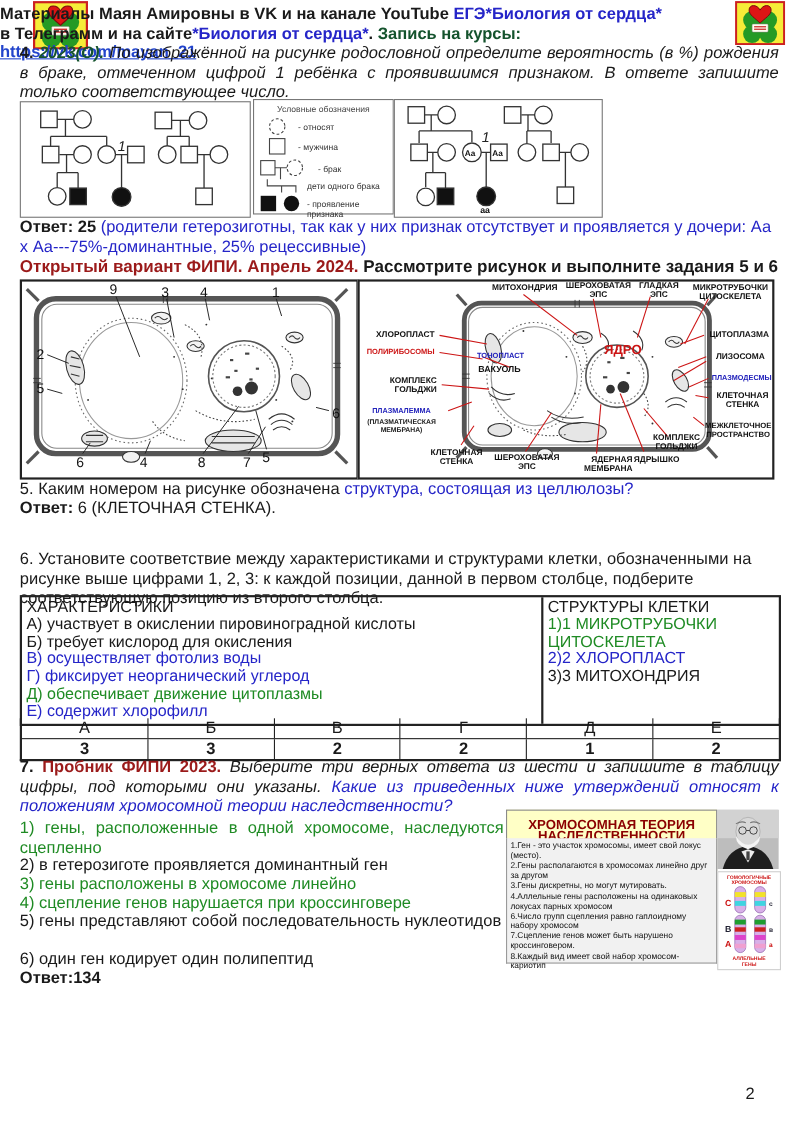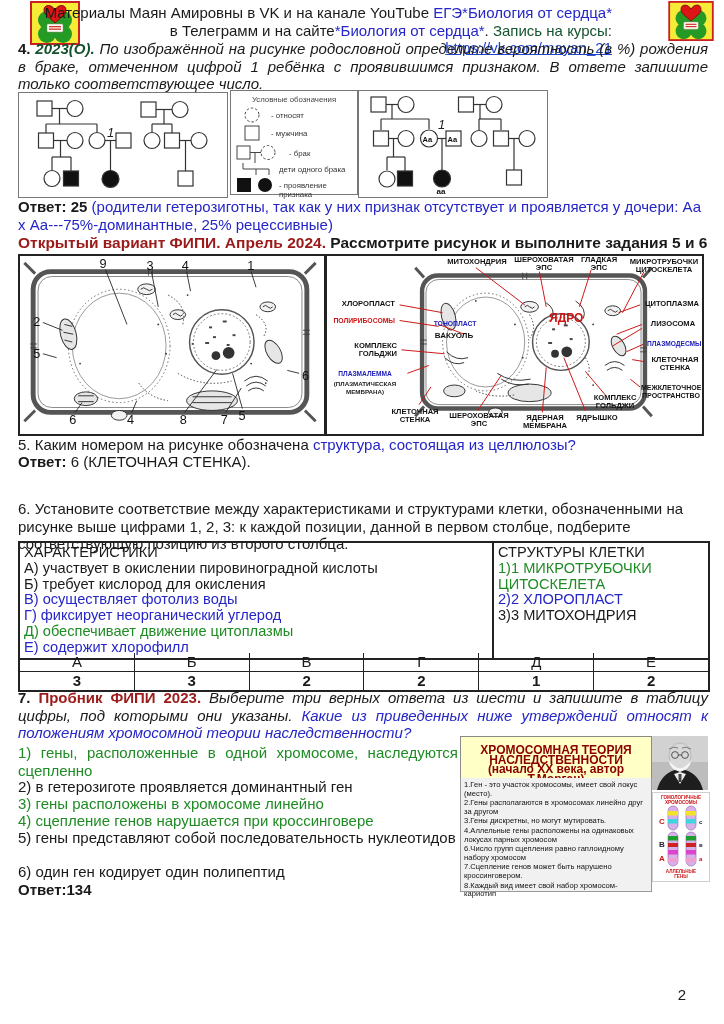--- a/index.html
+++ b/index.html
@@ -8,21 +8,21 @@
   .abs{position:absolute;}
   .b{font-weight:bold;}
   .i{font-style:italic;}
   .just{text-align:justify;}
   .c-blue{color:#2525c8;}
   .c-green{color:#1f8b24;}
   .c-red{color:#14532d;}
   .c-dred{color:#9b1a1a;}
   .c-link{color:#2244cc;text-decoration:underline;}
   .txt{font-size:15px;line-height:17.5px;}
-  .hdr{font-size:15px;line-height:17px;font-weight:normal;text-align:right;width:612px;}
+  .hdr{font-size:15px;line-height:17px;font-weight:bold;text-align:left;width:612px;}
   .box{border:1px solid #777;background:#fff;}
   .figbox{border:2px solid #222;background:#fff;}
   
   .cl{position:absolute;font-size:7.6px;line-height:8.4px;font-weight:bold;color:#111;
       text-align:center;white-space:pre-line;}
   .cl.blue{color:#2222bb;}
   .cl.red{color:#cc1414;}
   
   .lgt{font-size:7.8px;color:#333;}
   
@@ -415,21 +415,21 @@
 ПРОСТРАНСТВО</div>
     <div class="cl" style="left:6px;top:86px;width:64px;text-align:right;">КОМПЛЕКС
 ГОЛЬДЖИ</div>
     <div class="cl blue" style="left:0;top:114px;width:76px;font-size:6.6px;">ПЛАЗМАЛЕММА</div>
     <div class="cl" style="left:0;top:124px;width:76px;font-size:6.2px;color:#222;">(ПЛАЗМАТИЧЕСКАЯ
 МЕМБРАНА)</div>
     <div class="cl" style="left:60px;top:152px;width:56px;">КЛЕТОЧНАЯ
 СТЕНКА</div>
     <div class="cl" style="left:120px;top:156px;width:64px;">ШЕРОХОВАТАЯ
 ЭПС</div>
-    <div class="cl" style="left:188px;top:158px;width:60px;">ЯДЕРНАЯ
+    <div class="cl" style="left:188px;top:158px;width:60px;text-align:right;">ЯДЕРНАЯ
 МЕМБРАНА</div>
     <div class="cl" style="left:246px;top:158px;width:48px;">ЯДРЫШКО</div>
     <div class="cl" style="left:258px;top:138px;width:60px;">КОМПЛЕКС
 ГОЛЬДЖИ</div>
   </div>
 
   <div class="abs txt" style="left:18px;top:436px;width:692px;"><span>5. Каким номером на рисунке обозначена </span><span class="c-blue">структура, состоящая из целлюлозы?</span></div>
   <div class="abs txt" style="left:18px;top:453px;width:692px;"><span class="b">Ответ:</span><span> 6 (КЛЕТОЧНАЯ СТЕНКА).</span></div>
 
   <div class="abs txt" style="left:18px;top:488px;width:692px;margin-top:12px;">6. Установите соответствие между характеристиками и структурами клетки, обозначенными на рисунке выше цифрами 1, 2, 3: к каждой позиции, данной в первом столбце, подберите соответствующую позицию из второго столбца.</div>
@@ -479,21 +479,21 @@
   <div class="abs txt c-green" style="left:18px;top:812px;width:440px;">4) сцепление генов нарушается при кроссинговере</div>
   <div class="abs txt just" style="left:18px;top:829px;width:440px;">5) гены представляют собой последовательность нуклеотидов</div>
   <div class="abs txt" style="left:18px;top:863px;width:440px;">6) один ген кодирует один полипептид</div>
   <div class="abs txt b" style="left:18px;top:881px;width:200px;">Ответ:134</div>
 
   <div class="abs" style="left:460px;top:736px;width:250px;height:146px;">
     <div class="abs mtitle" style="left:0;top:0;width:186px;">
       <div>ХРОМОСОМНАЯ ТЕОРИЯ НАСЛЕДСТВЕННОСТИ</div>
       <div>(начало XX века, автор Т.Морган)</div>
     </div>
-    <div class="abs mbody" style="left:0;top:42px;width:184px;height:107px;">
+    <div class="abs mbody" style="left:0;top:26px;width:184px;height:107px;">
       <div>1.Ген - это участок хромосомы, имеет свой локус (место).</div>
       <div>2.Гены располагаются в хромосомах линейно друг за другом</div>
       <div>3.Гены дискретны, но могут мутировать.</div>
       <div>4.Аллельные гены расположены на одинаковых локусах парных хромосом</div>
       <div>6.Число групп сцепления равно гаплоидному набору хромосом</div>
       <div>7.Сцепление генов может быть нарушено кроссинговером.</div>
       <div>8.Каждый вид имеет свой набор хромосом-кариотип</div>
     </div>
     <div class="abs" style="left:192px;top:0;width:56px;height:54px;">
       <svg width="56" height="54" viewBox="0 0 56 54">

